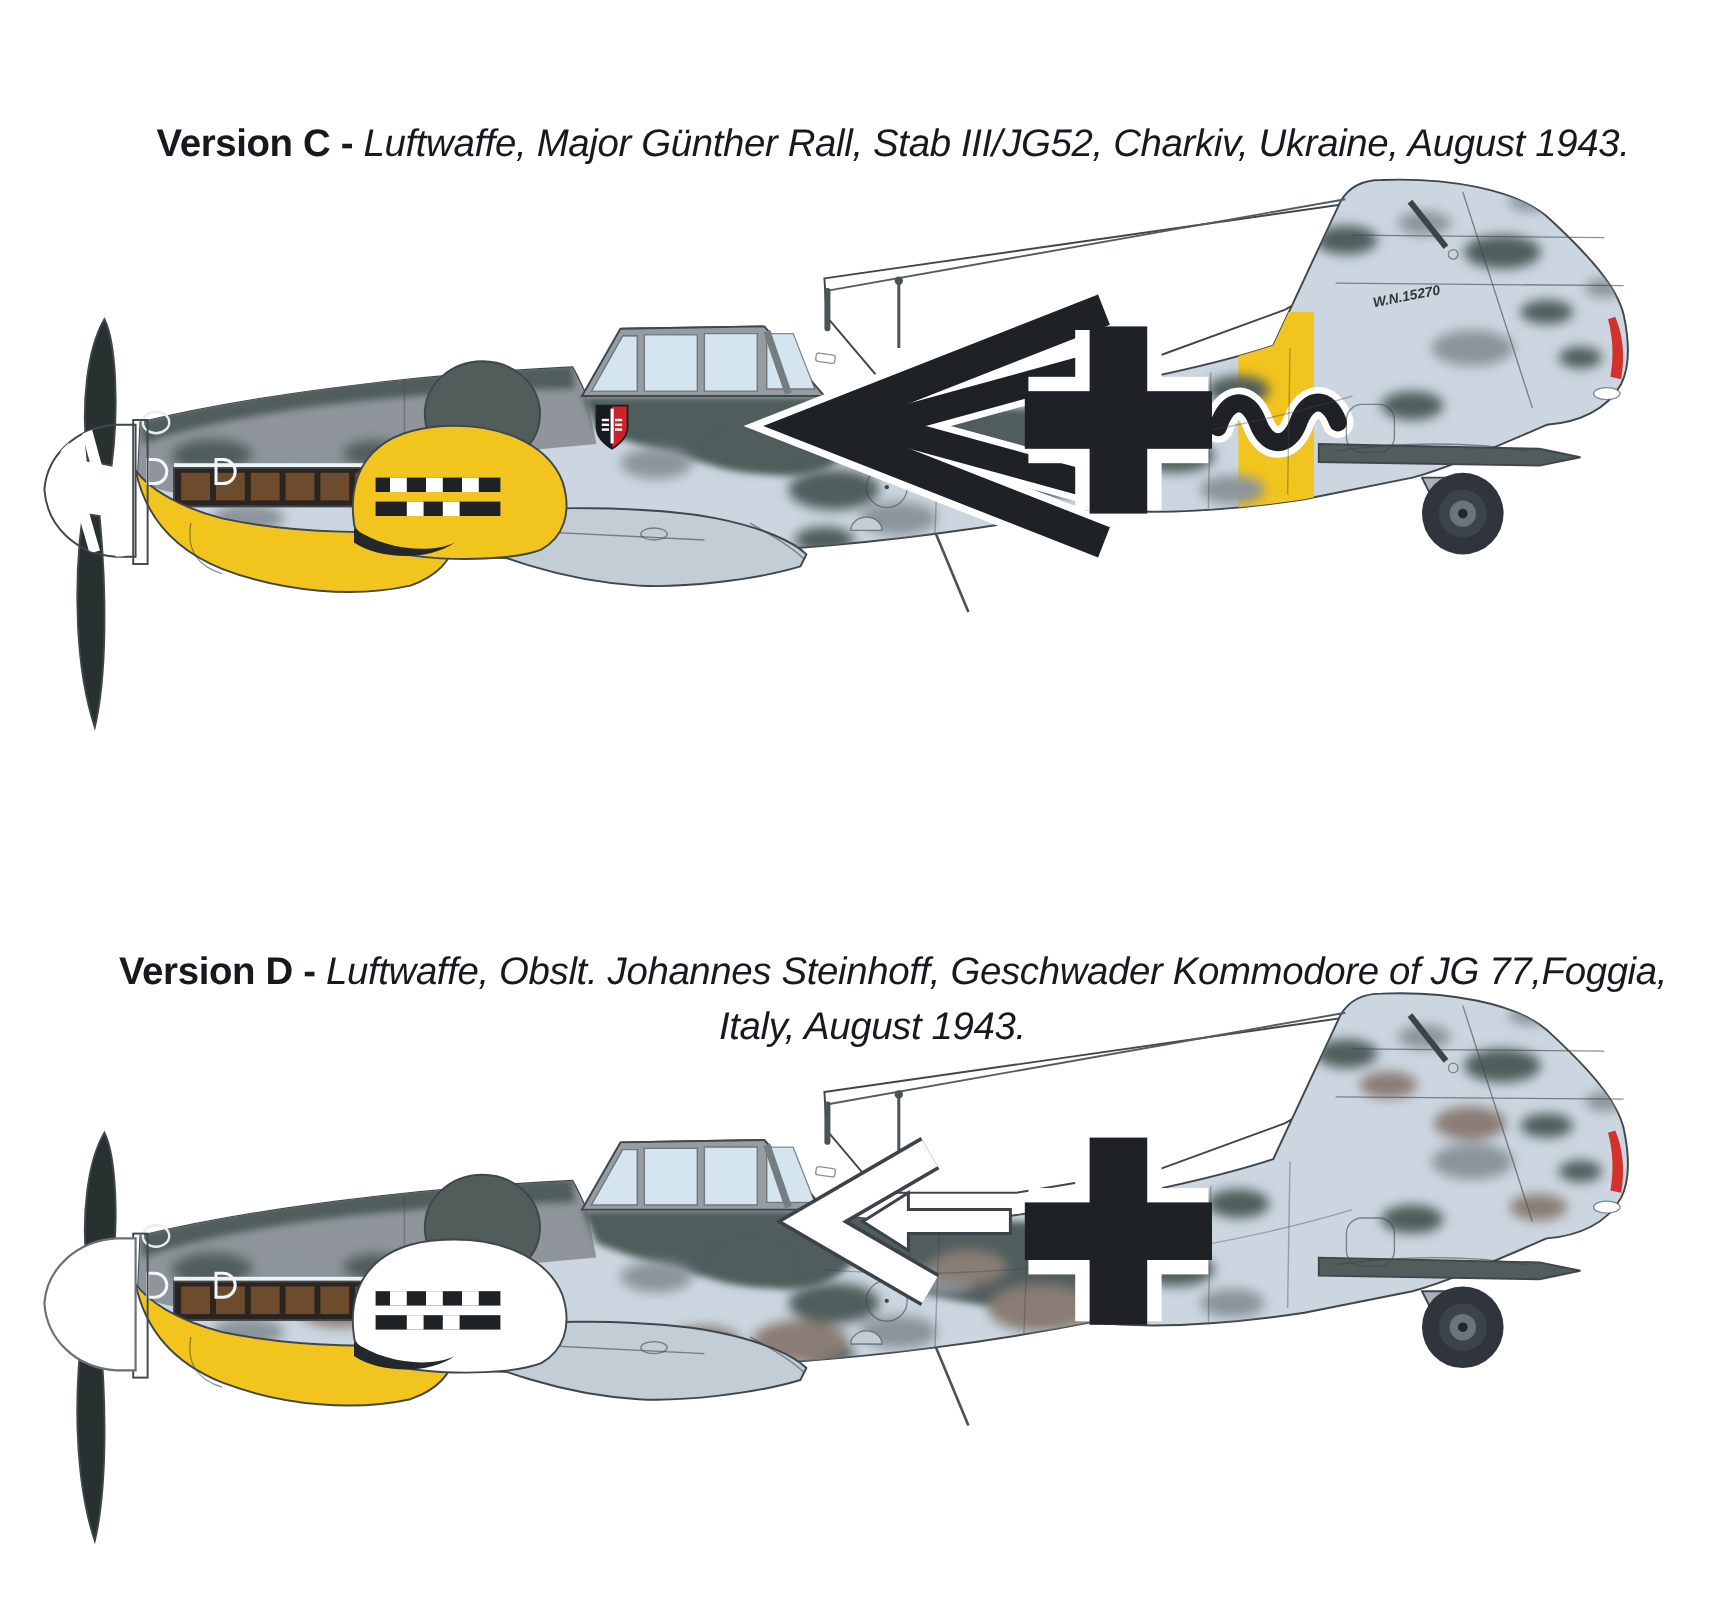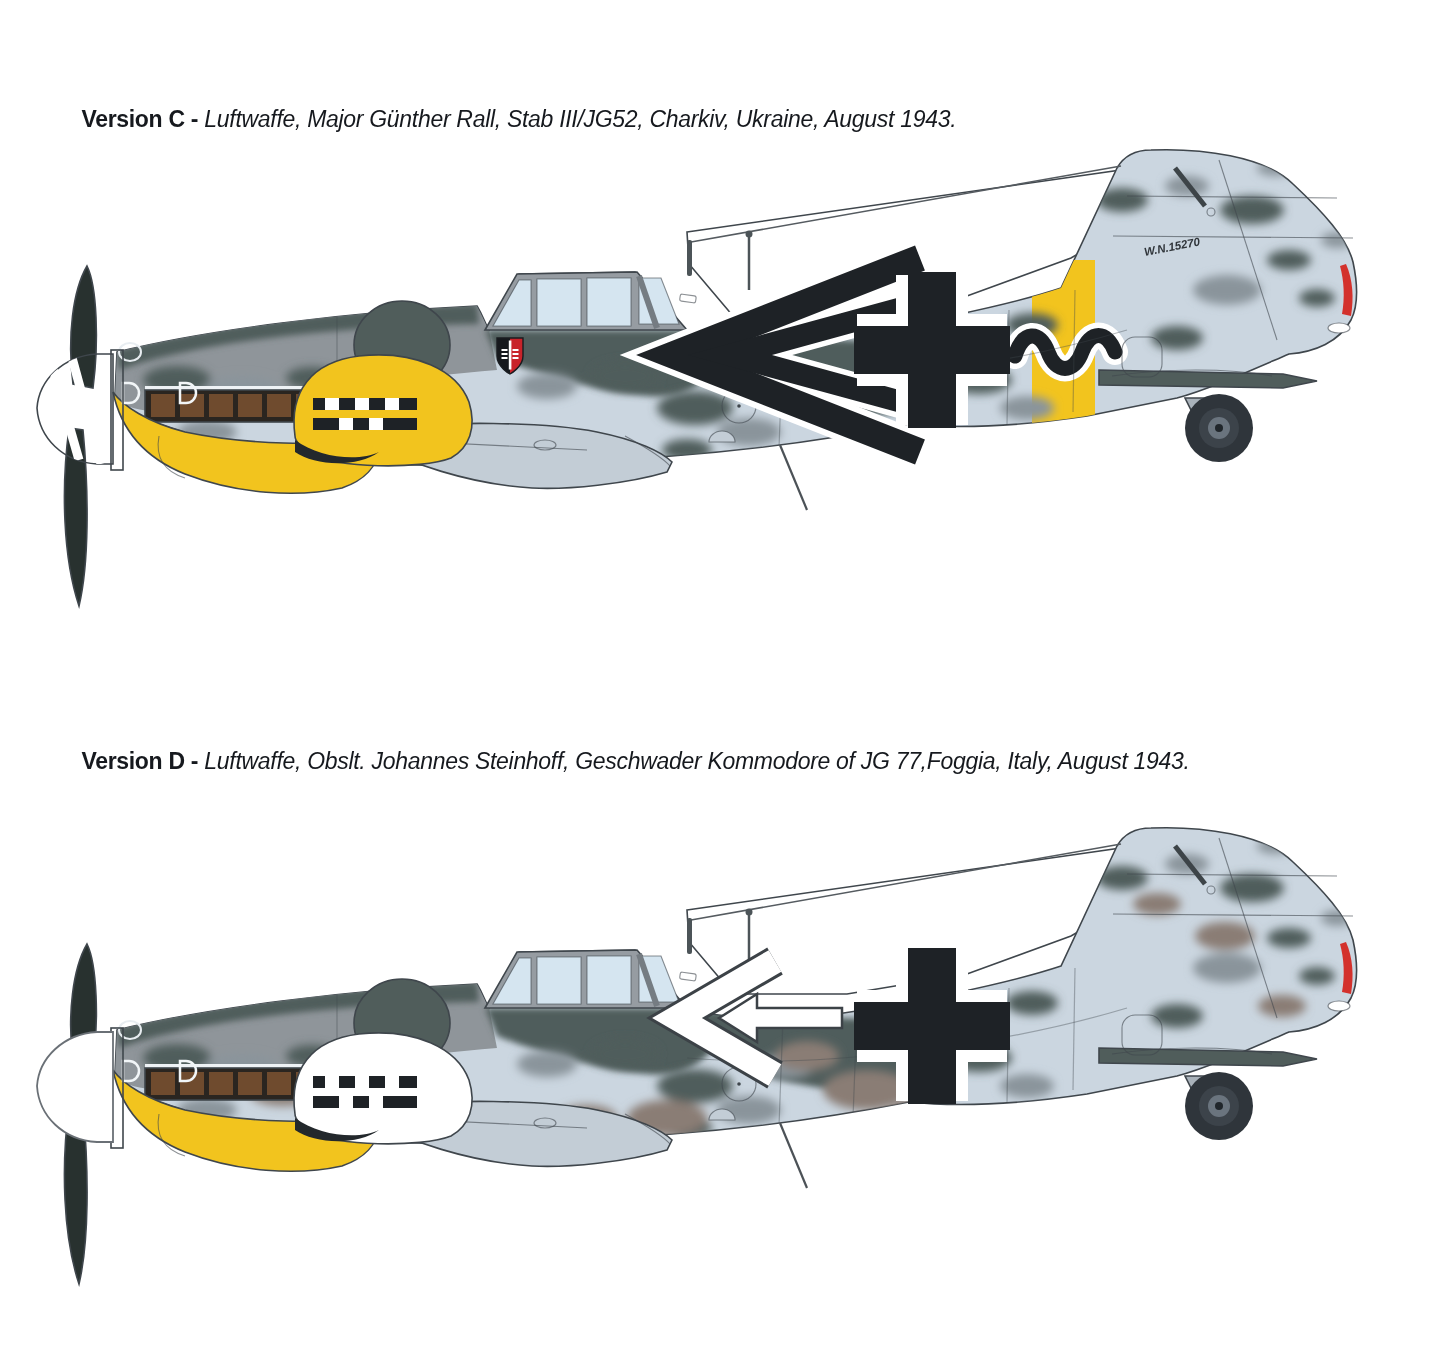--- a/index.html
+++ b/index.html
@@ -1,19 +1,19 @@
 <!DOCTYPE html>
 <html style="--c-page: #FFFFFF; --c-text: #16191E; --c-wn: #30353A; --c-yellow: #F2C41E; --c-underside: #CBD6E0; --c-panel: #C3CDD6; --c-grey: #8F959A; --c-dark: #505D5B; --c-mottle: #8A949B; --c-brown: #8A7D74; --c-black: #1E2226; --c-white: #FFFFFF; --c-glass: #D5E5F0; --c-frame: #969CA2; --c-exhaust: #6F4B2E; --c-exhaustDark: #2A2520; --c-red: #D3312C; --c-shieldRed: #C8232A; --c-prop: #28312F; --c-tire: #2F353B; --c-hub: #6A747E; --c-strut: #A9B2BA; --c-outline: #3F464C;"><head>
 <meta charset="utf-8">
 <style>
   html,body{margin:0;padding:0;}
   body{font-family:"Liberation Sans",sans-serif;}
   #page{position:relative;width:1445px;height:1351px;background:var(--c-page,#fff);overflow:hidden;}
-  .heading{position:absolute;left:57px;width:1340px;font-size:23px;line-height:46px;
-           color:var(--c-text,#16191e);letter-spacing:-0.3px;white-space:pre-wrap;}
+  .heading{position:absolute;left:57px;width:1340px;font-size:32px;line-height:46px;
+           color:var(--c-text,#16191e);letter-spacing:-0.3px;white-space:pre-wrap;text-align:center;}
   .vlabel{font-weight:bold;font-style:normal;}
   .vsep{font-weight:bold;}
   .vdesc{font-style:italic;}
   .plane{position:absolute;left:27px;width:1390px;height:580px;}
   svg{display:block;}
   .oln{stroke:var(--c-outline,#3f464c);stroke-width:1.6;fill:none;}
   .seam{stroke:var(--c-outline,#3f464c);stroke-opacity:.38;stroke-width:1.2;fill:none;}
   .thin{stroke:var(--c-outline,#3f464c);stroke-opacity:.6;stroke-width:1.1;fill:none;}
   .wn-text{font-family:"Liberation Sans",sans-serif;font-size:11.5px;font-weight:bold;font-style:italic;fill:var(--c-wn,#30353a);}
 </style>
@@ -223,21 +223,21 @@
             <path d="M 70,214 C 36,216 12,240 10,268 C 12,298 36,322 70,324 L 86,324 L 86,214 Z"></path>
           </clipPath>
       <g clip-path="url(#spin-clip)">
         <line x1="24" y1="222" x2="52" y2="320" stroke="#ffffff" stroke-width="9"></line>
         <line x1="44" y1="214" x2="74" y2="324" stroke="#ffffff" stroke-width="9"></line>
       </g>
     </g>
   </svg>
   </div>
 
-  <div class="heading" style="top:692px">
+  <div class="heading" style="top:740px">
     <span class="vlabel">Version D</span><span class="vsep"> - </span><span class="vdesc">Luftwaffe, Obslt. Johannes Steinhoff, Geschwader Kommodore of JG 77,Foggia, Italy, August 1943.</span>
   </div>
 
   <div class="plane" style="top:818px">
   <svg width="1390" height="533" viewBox="0 0 1390 533">
     <use href="#base-under"></use>
     <g clip-path="url(#fuse-clip)" filter="url(#soft)">
       <use href="#mottle-base"></use>
       <ellipse cx="840" cy="272" rx="44" ry="20" style="fill:var(--c-brown)"></ellipse>
       <ellipse cx="780" cy="238" rx="32" ry="15" style="fill:var(--c-brown)"></ellipse>

